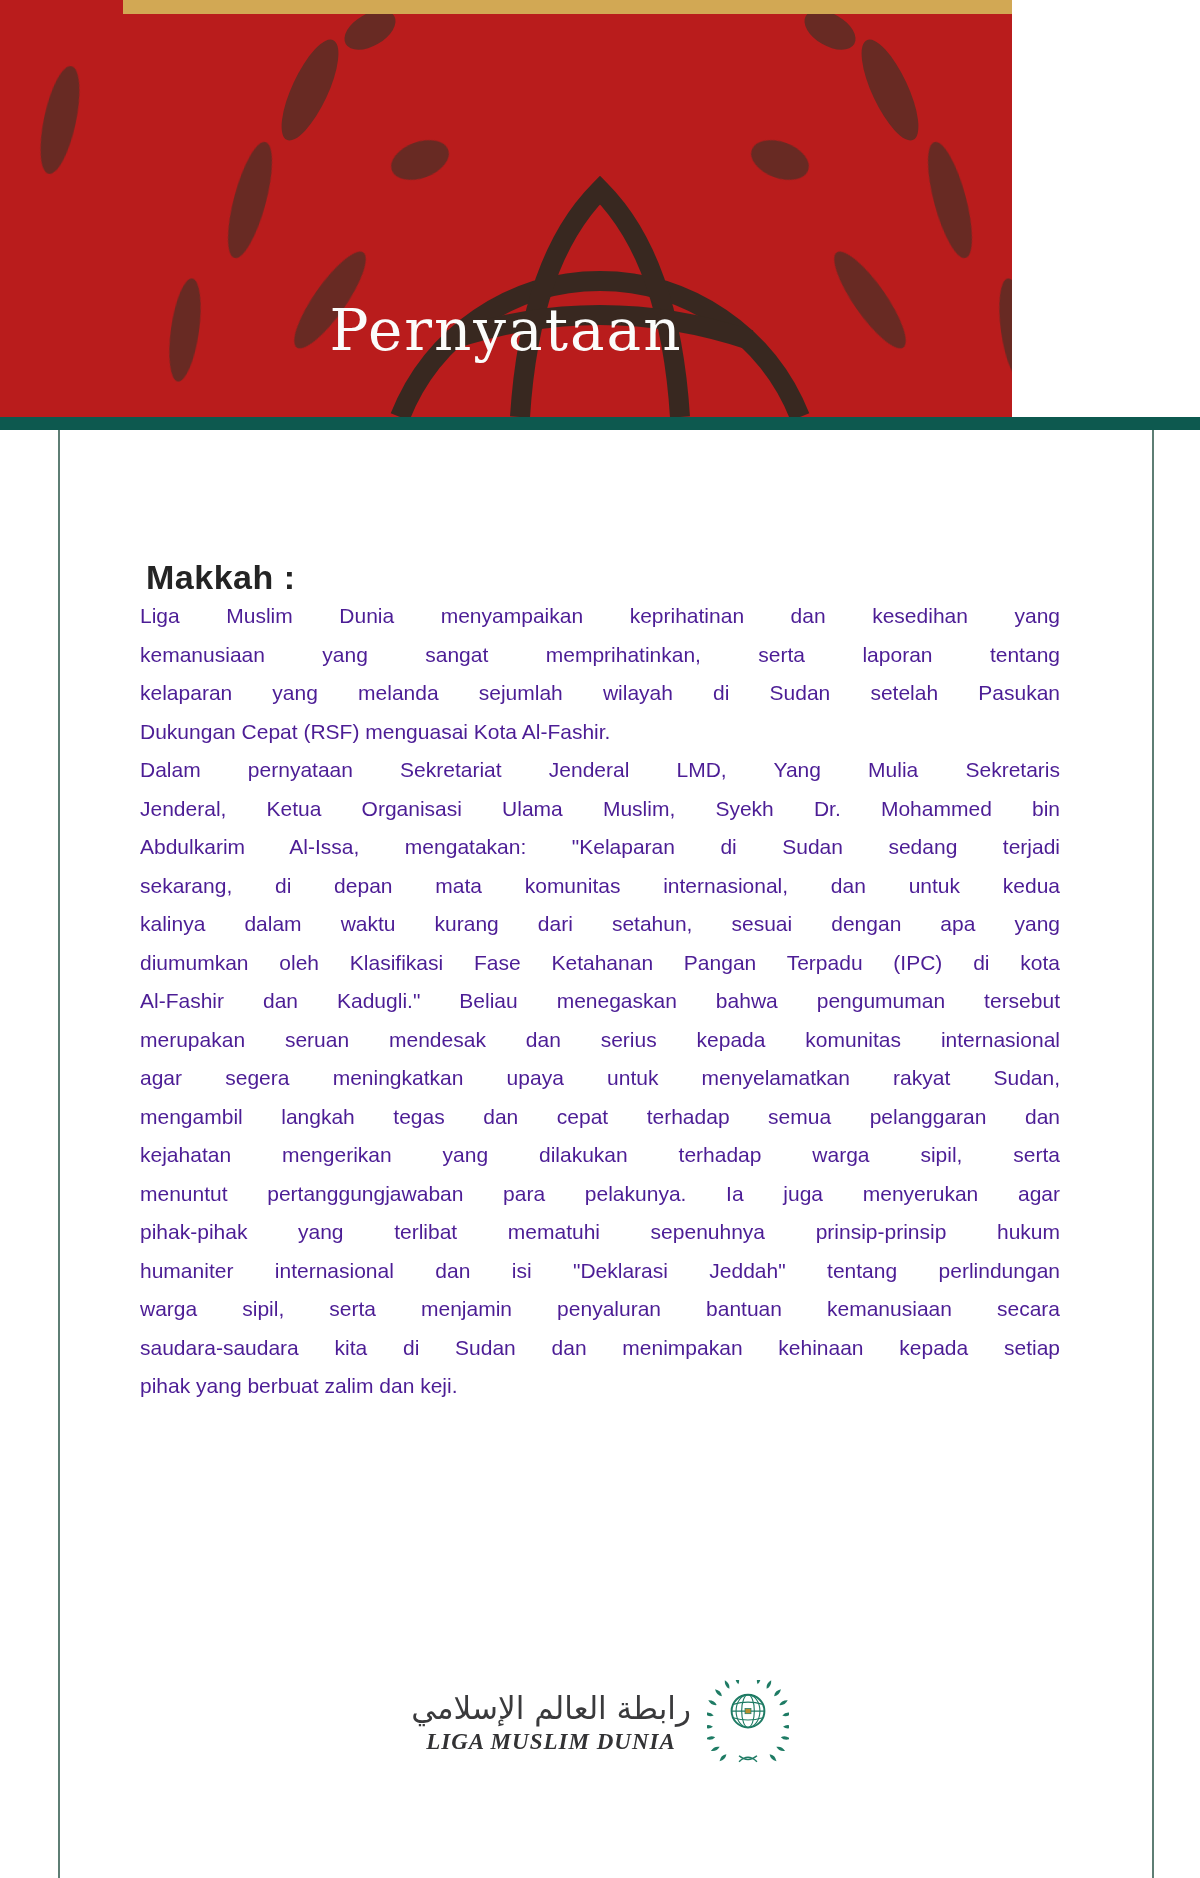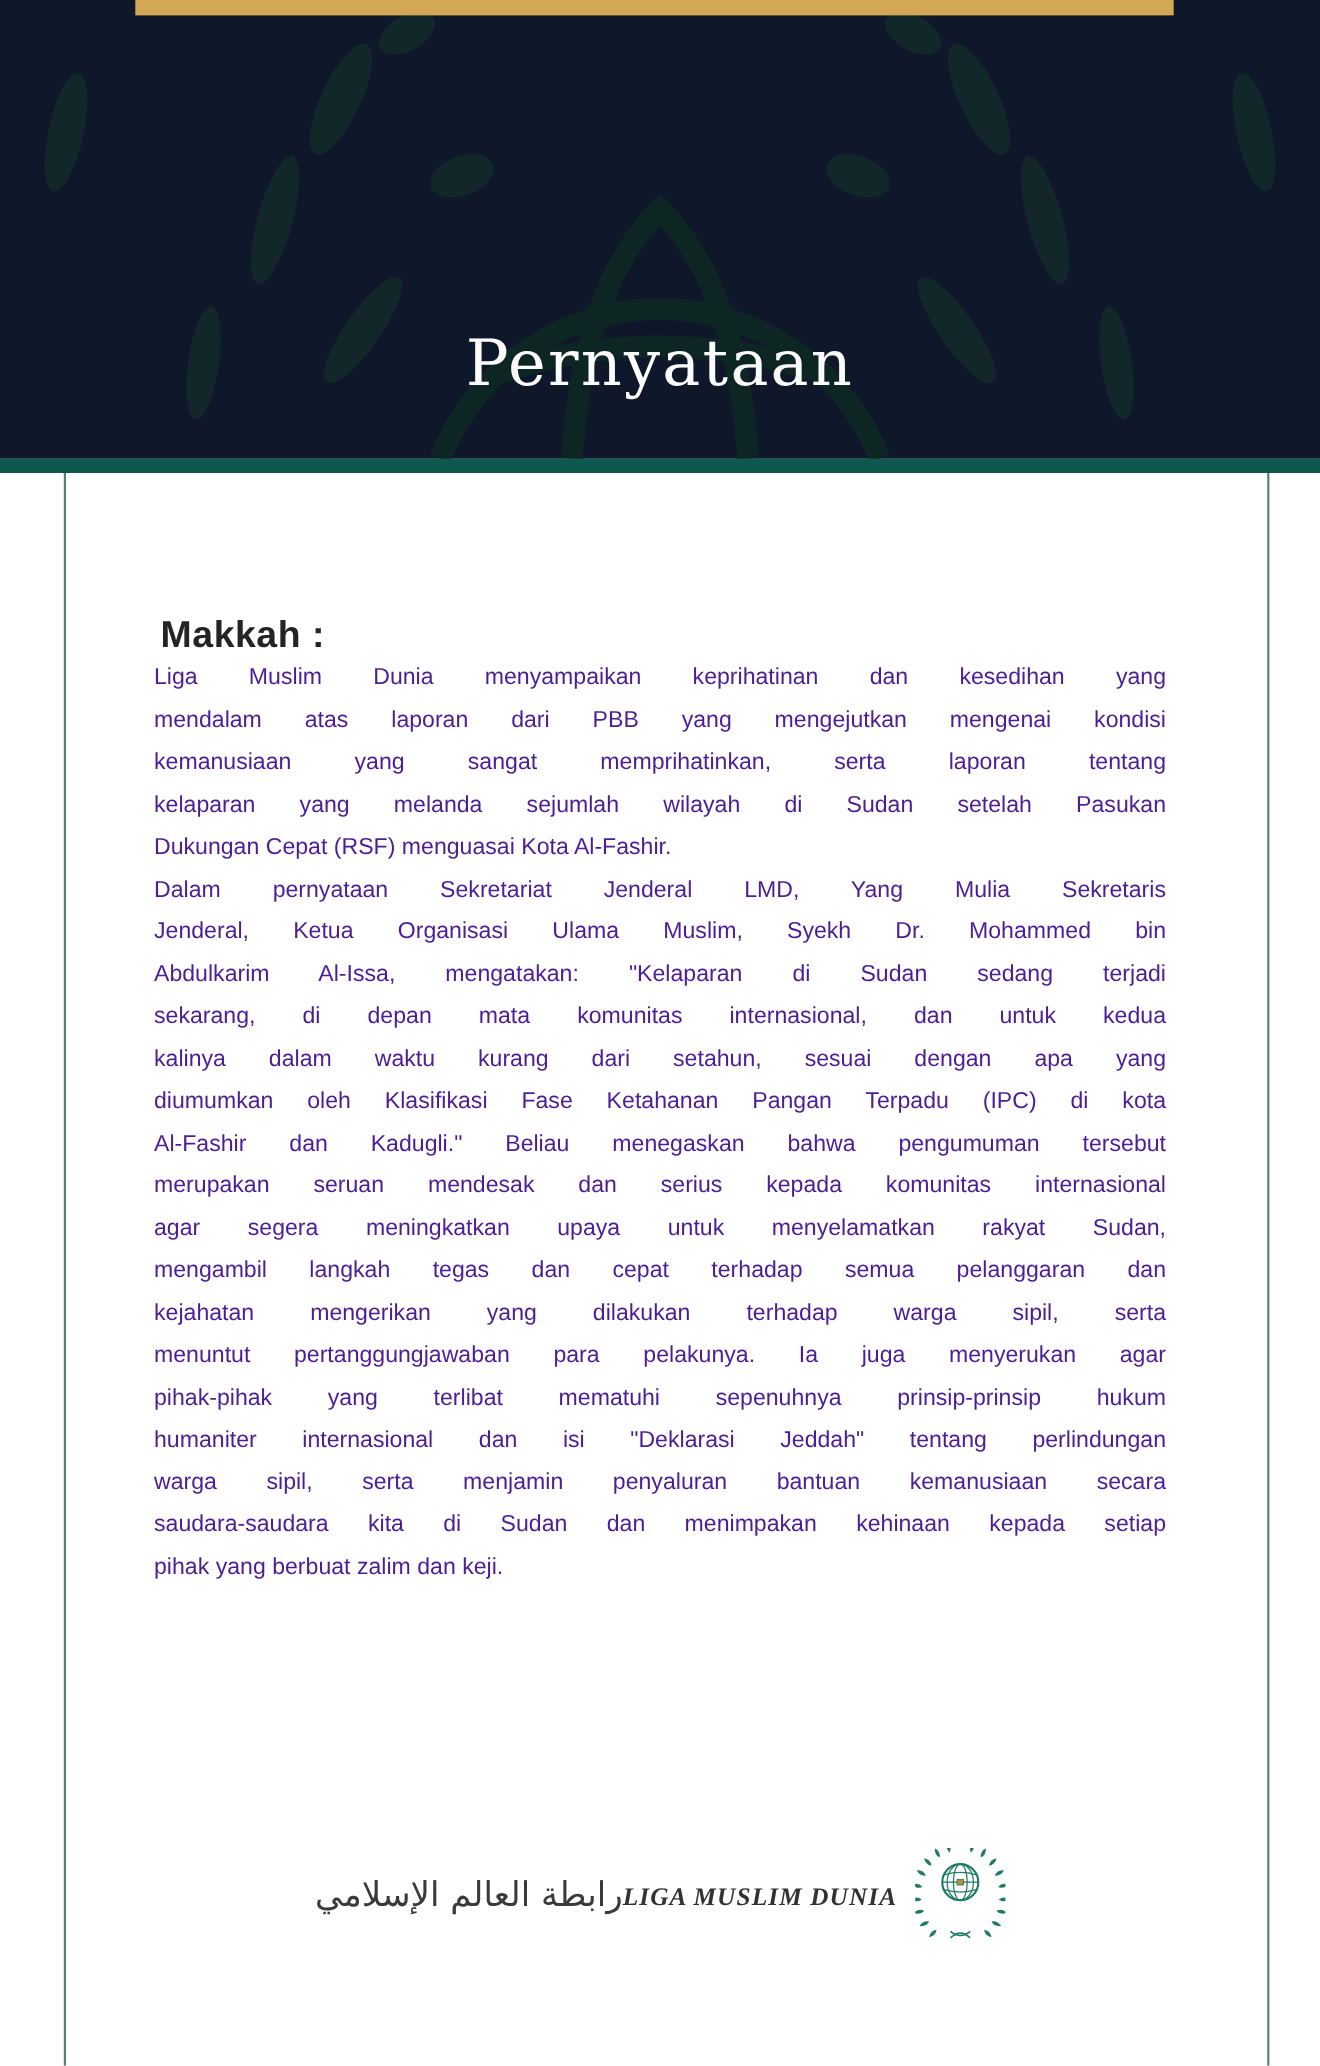--- a/index.html
+++ b/index.html
@@ -7,25 +7,25 @@
   body {
     position:relative;
     background:#ffffff;
     font-family:"Liberation Sans", sans-serif;
     overflow:hidden;
   }
 
   
   .header {
     position:relative;
-    width:1200px; height:417px;
+    width:1012px; height:417px;
     background:
       radial-gradient(ellipse 760px 430px at 50% 42%, rgba(23,58,44,.9) 0%, rgba(10,36,27,.95) 55%, rgba(4,20,14,1) 100%),
       linear-gradient(#07structure1a, #061a13);
-    background-color:#0f172a;
+    background-color:#b91c1c;
     overflow:hidden;
   }
   .deco-svg { position:absolute; top:0; left:0; width:1200px; height:417px; }
   .gold-bar {
     position:absolute; top:0; left:123px;
     width:944px; height:14px;
     background:var(--gold,#d2a854);
   }
   .page-title {
     position:absolute; left:0; right:0; top:296px;
@@ -69,21 +69,21 @@
     color:#4c1d95;
   }
   .para .line { text-align:justify; text-align-last:justify; }
   .para .line.last { text-align-last:left; }
 
   
   .logo-row {
     position:absolute; top:1680px; left:0; width:1200px;
     display:flex; justify-content:center; align-items:center; gap:16px;
   }
-  .logo-text { display:flex; flex-direction:row; align-items:center; }
+  .logo-text { display:flex; flex-direction:column; align-items:center; }
   .logo-arabic {
     direction:rtl;
     font-family:"DejaVu Sans",sans-serif;
     font-size:31px;
     color:#3a3a3c;
     line-height:1.1;
   }
   .logo-latin {
     margin-top:4px;
     font-family:"Liberation Serif","DejaVu Serif",serif;
@@ -132,21 +132,20 @@
 </div>
 
 <div class="divider"></div>
 <div class="side-line left"></div>
 <div class="side-line right"></div>
 
 <div class="content">
   <h2 class="heading">Makkah :</h2>
   <div class="para">
       <div class="line">Liga Muslim Dunia menyampaikan keprihatinan dan kesedihan yang</div>
-      <div class="line">mendalam atas laporan dari PBB yang mengejutkan mengenai kondisi</div>
       <div class="line">kemanusiaan yang sangat memprihatinkan, serta laporan tentang</div>
       <div class="line">kelaparan yang melanda sejumlah wilayah di Sudan setelah Pasukan</div>
       <div class="line last">Dukungan Cepat (RSF) menguasai Kota Al-Fashir.</div>
     </div>
   <div class="para">
       <div class="line">Dalam pernyataan Sekretariat Jenderal LMD, Yang Mulia Sekretaris</div>
       <div class="line">Jenderal, Ketua Organisasi Ulama Muslim, Syekh Dr. Mohammed bin</div>
       <div class="line">Abdulkarim Al-Issa, mengatakan: "Kelaparan di Sudan sedang terjadi</div>
       <div class="line">sekarang, di depan mata komunitas internasional, dan untuk kedua</div>
       <div class="line">kalinya dalam waktu kurang dari setahun, sesuai dengan apa yang</div>

